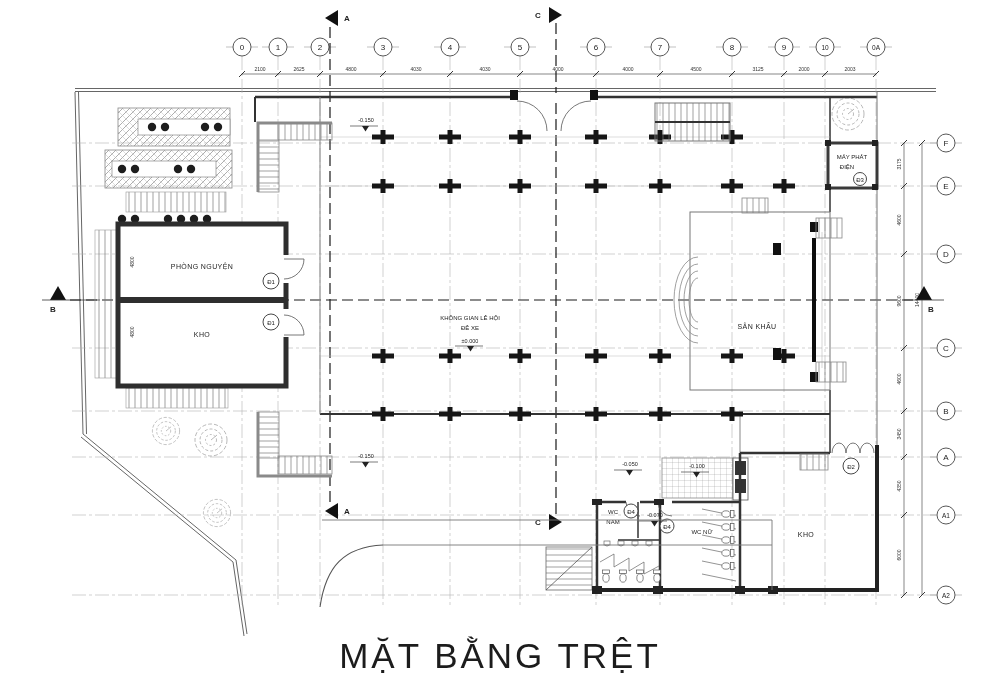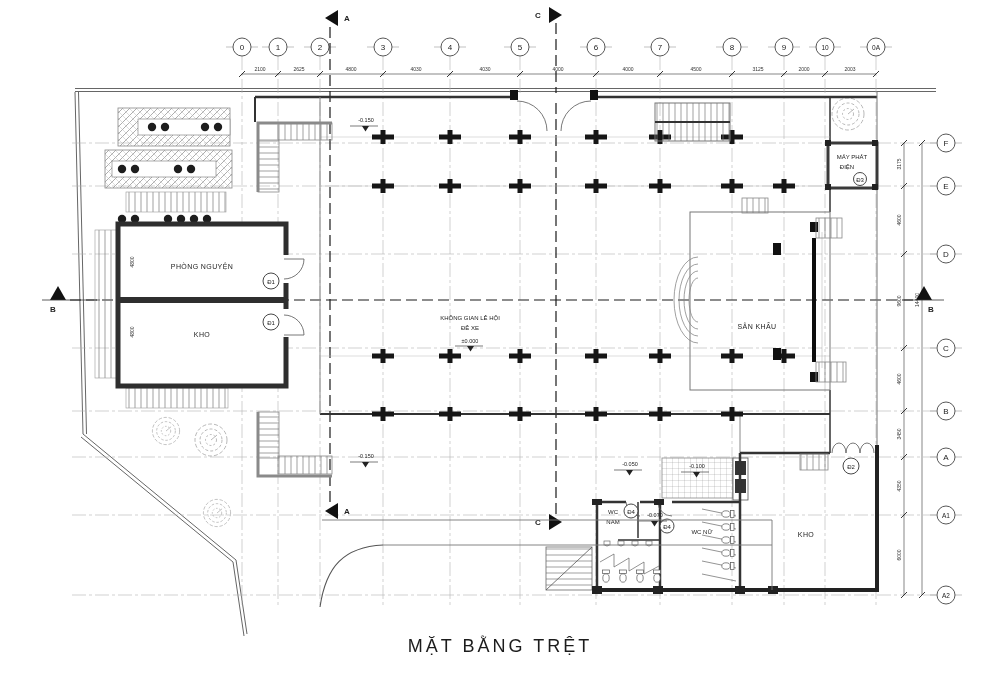--- a/index.html
+++ b/index.html
@@ -8,21 +8,21 @@
   svg text{font-family:"Liberation Sans",sans-serif;fill:#222;}
   .tb {font-size:8px;text-anchor:middle;}
   .tb2{font-size:6.5px;text-anchor:middle;}
   .td {font-size:5px;text-anchor:middle;fill:#333;}
   .tr {font-size:7px;text-anchor:middle;letter-spacing:.4px;}
   .trs{font-size:6px;text-anchor:middle;}
   .tl {font-size:5.5px;text-anchor:middle;}
   .tdoor{font-size:6px;text-anchor:middle;}
   .tsec{font-size:8px;font-weight:bold;}
   .title{position:absolute;left:0;right:0;top:636px;text-align:center;
-         font-size:18px;letter-spacing:3px;color:#1c1c1c;}
+         font-size:35px;letter-spacing:3px;color:#1c1c1c;}
 </style>
 </head>
 <body>
 
 <div class="sheet">
 <svg width="1000" height="680" viewBox="0 0 1000 680">
 <defs>
   <pattern id="hatchDiag" width="7" height="7" patternUnits="userSpaceOnUse">
     <path d="M0,7 L7,0" stroke="#8a8a8a" stroke-width="0.7"></path>
     <path d="M0,0 L7,7" stroke="#bdbdbd" stroke-width="0.5"></path>

